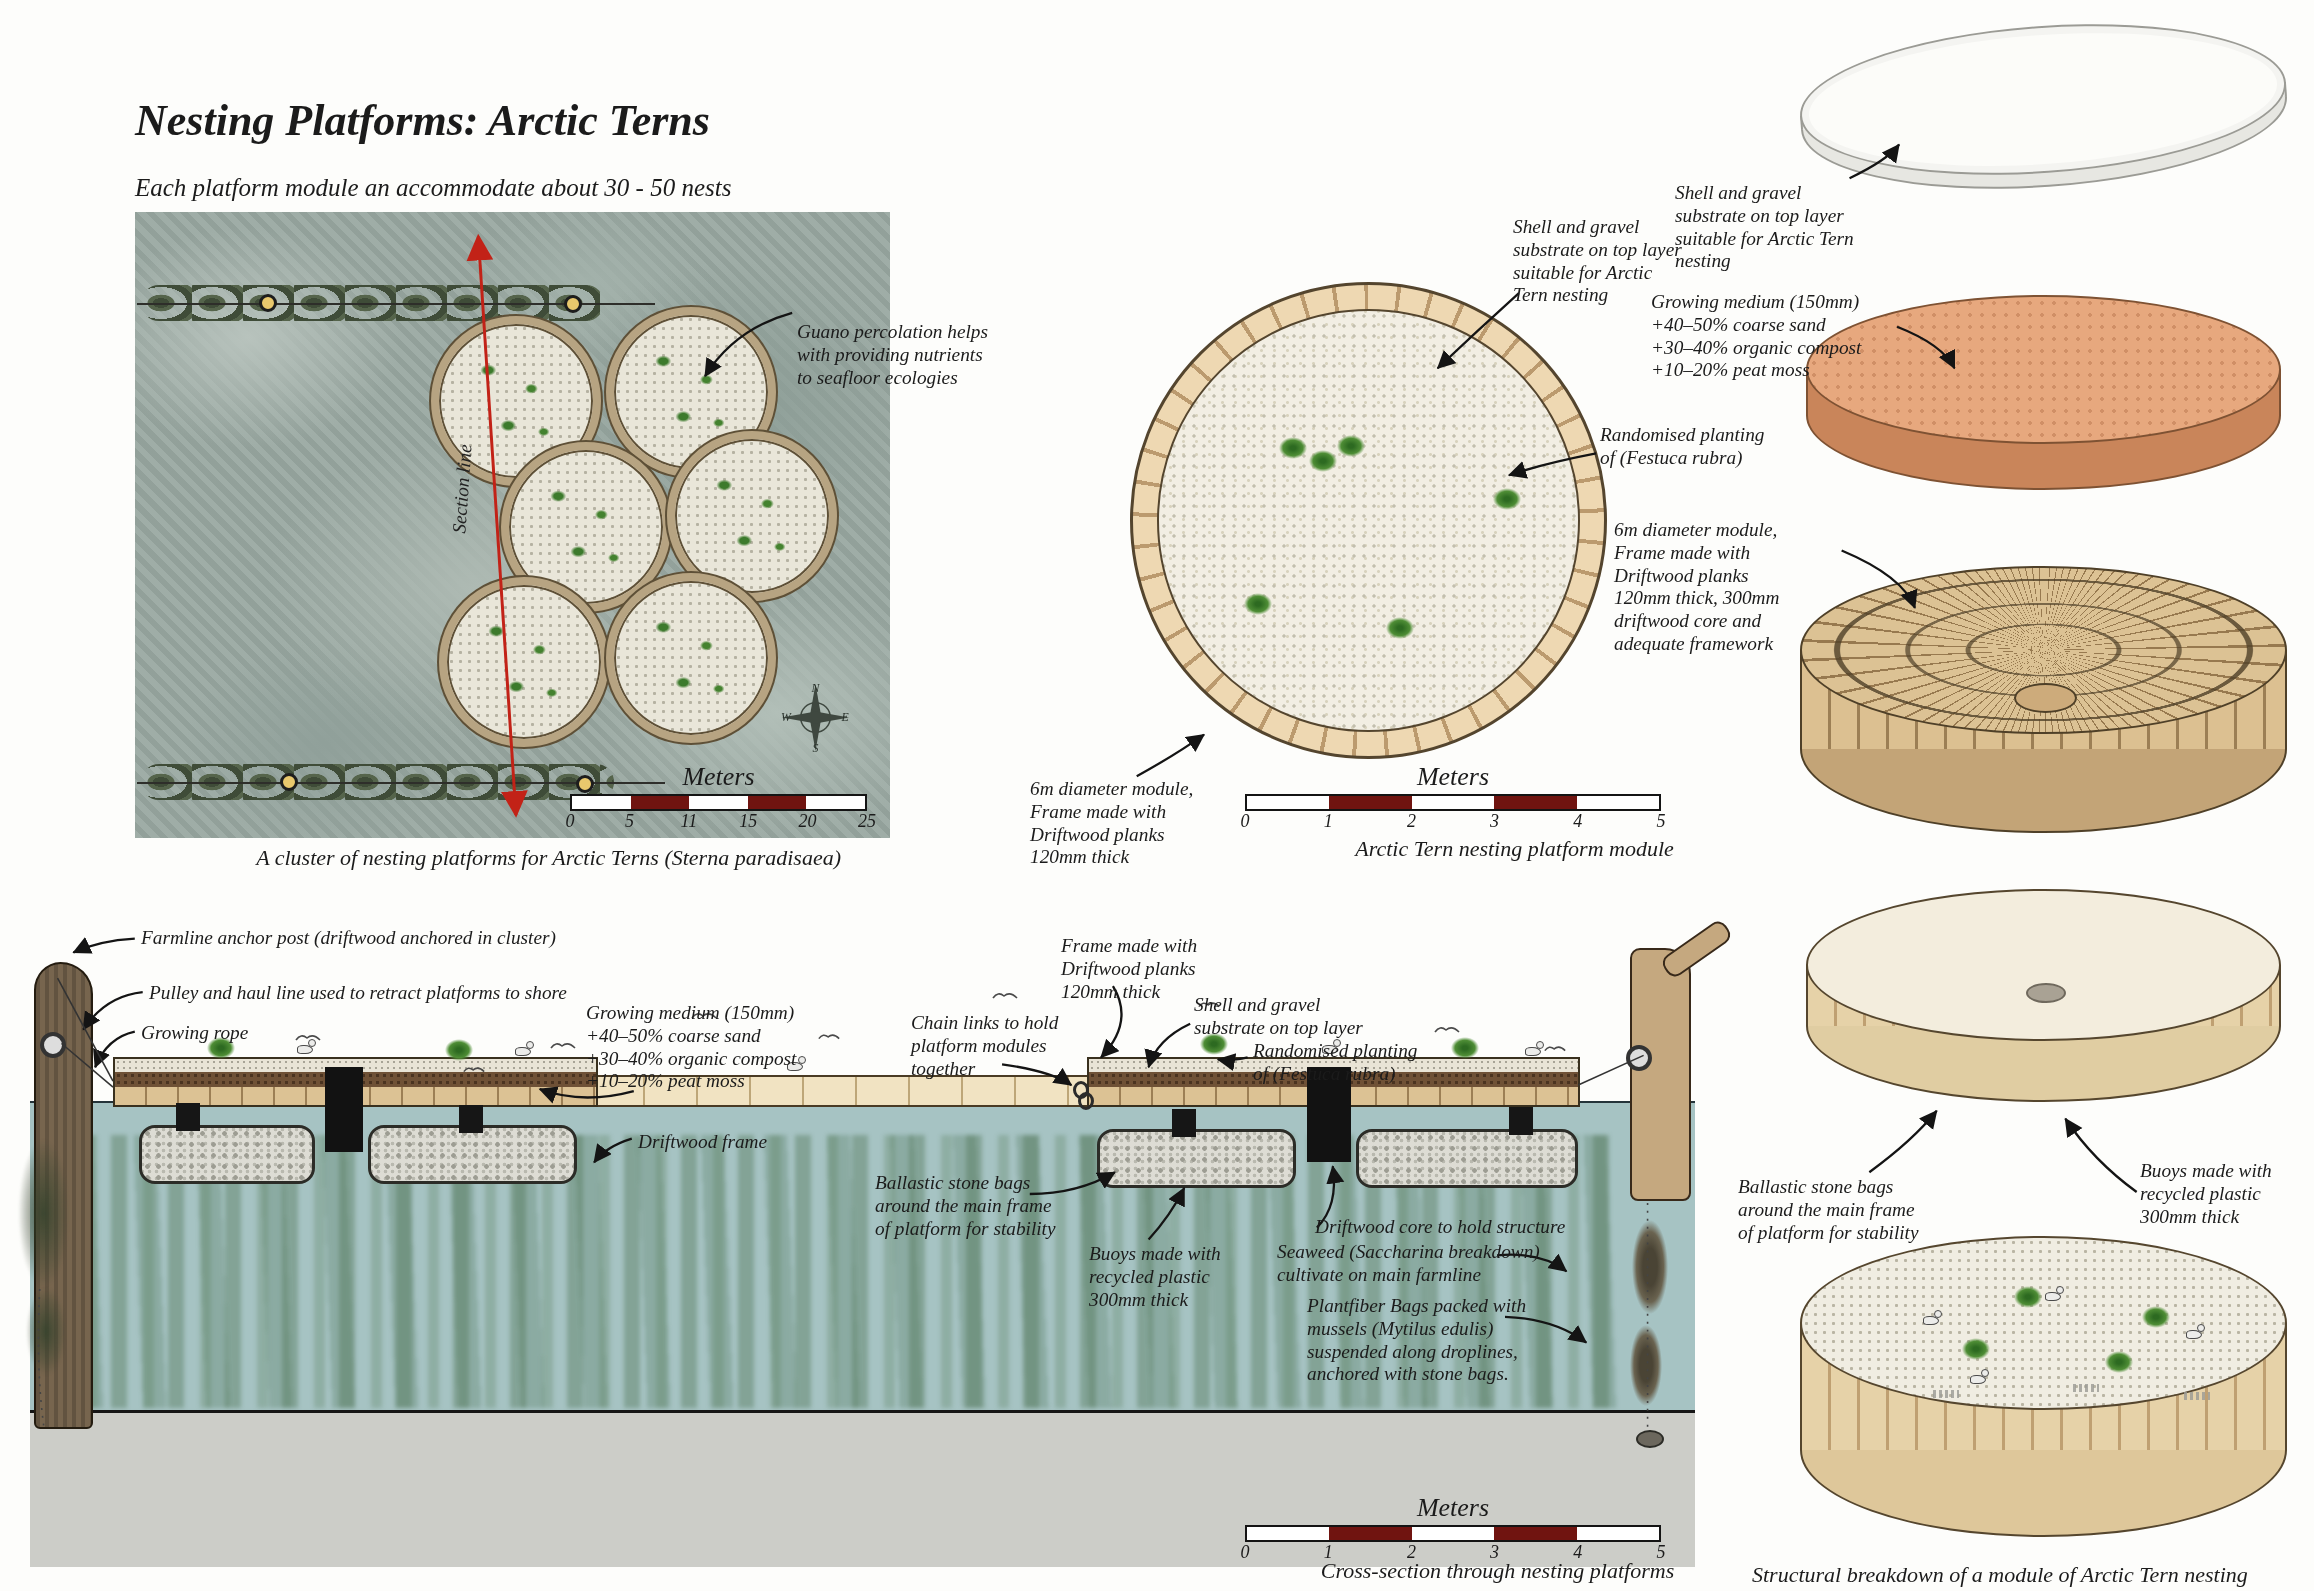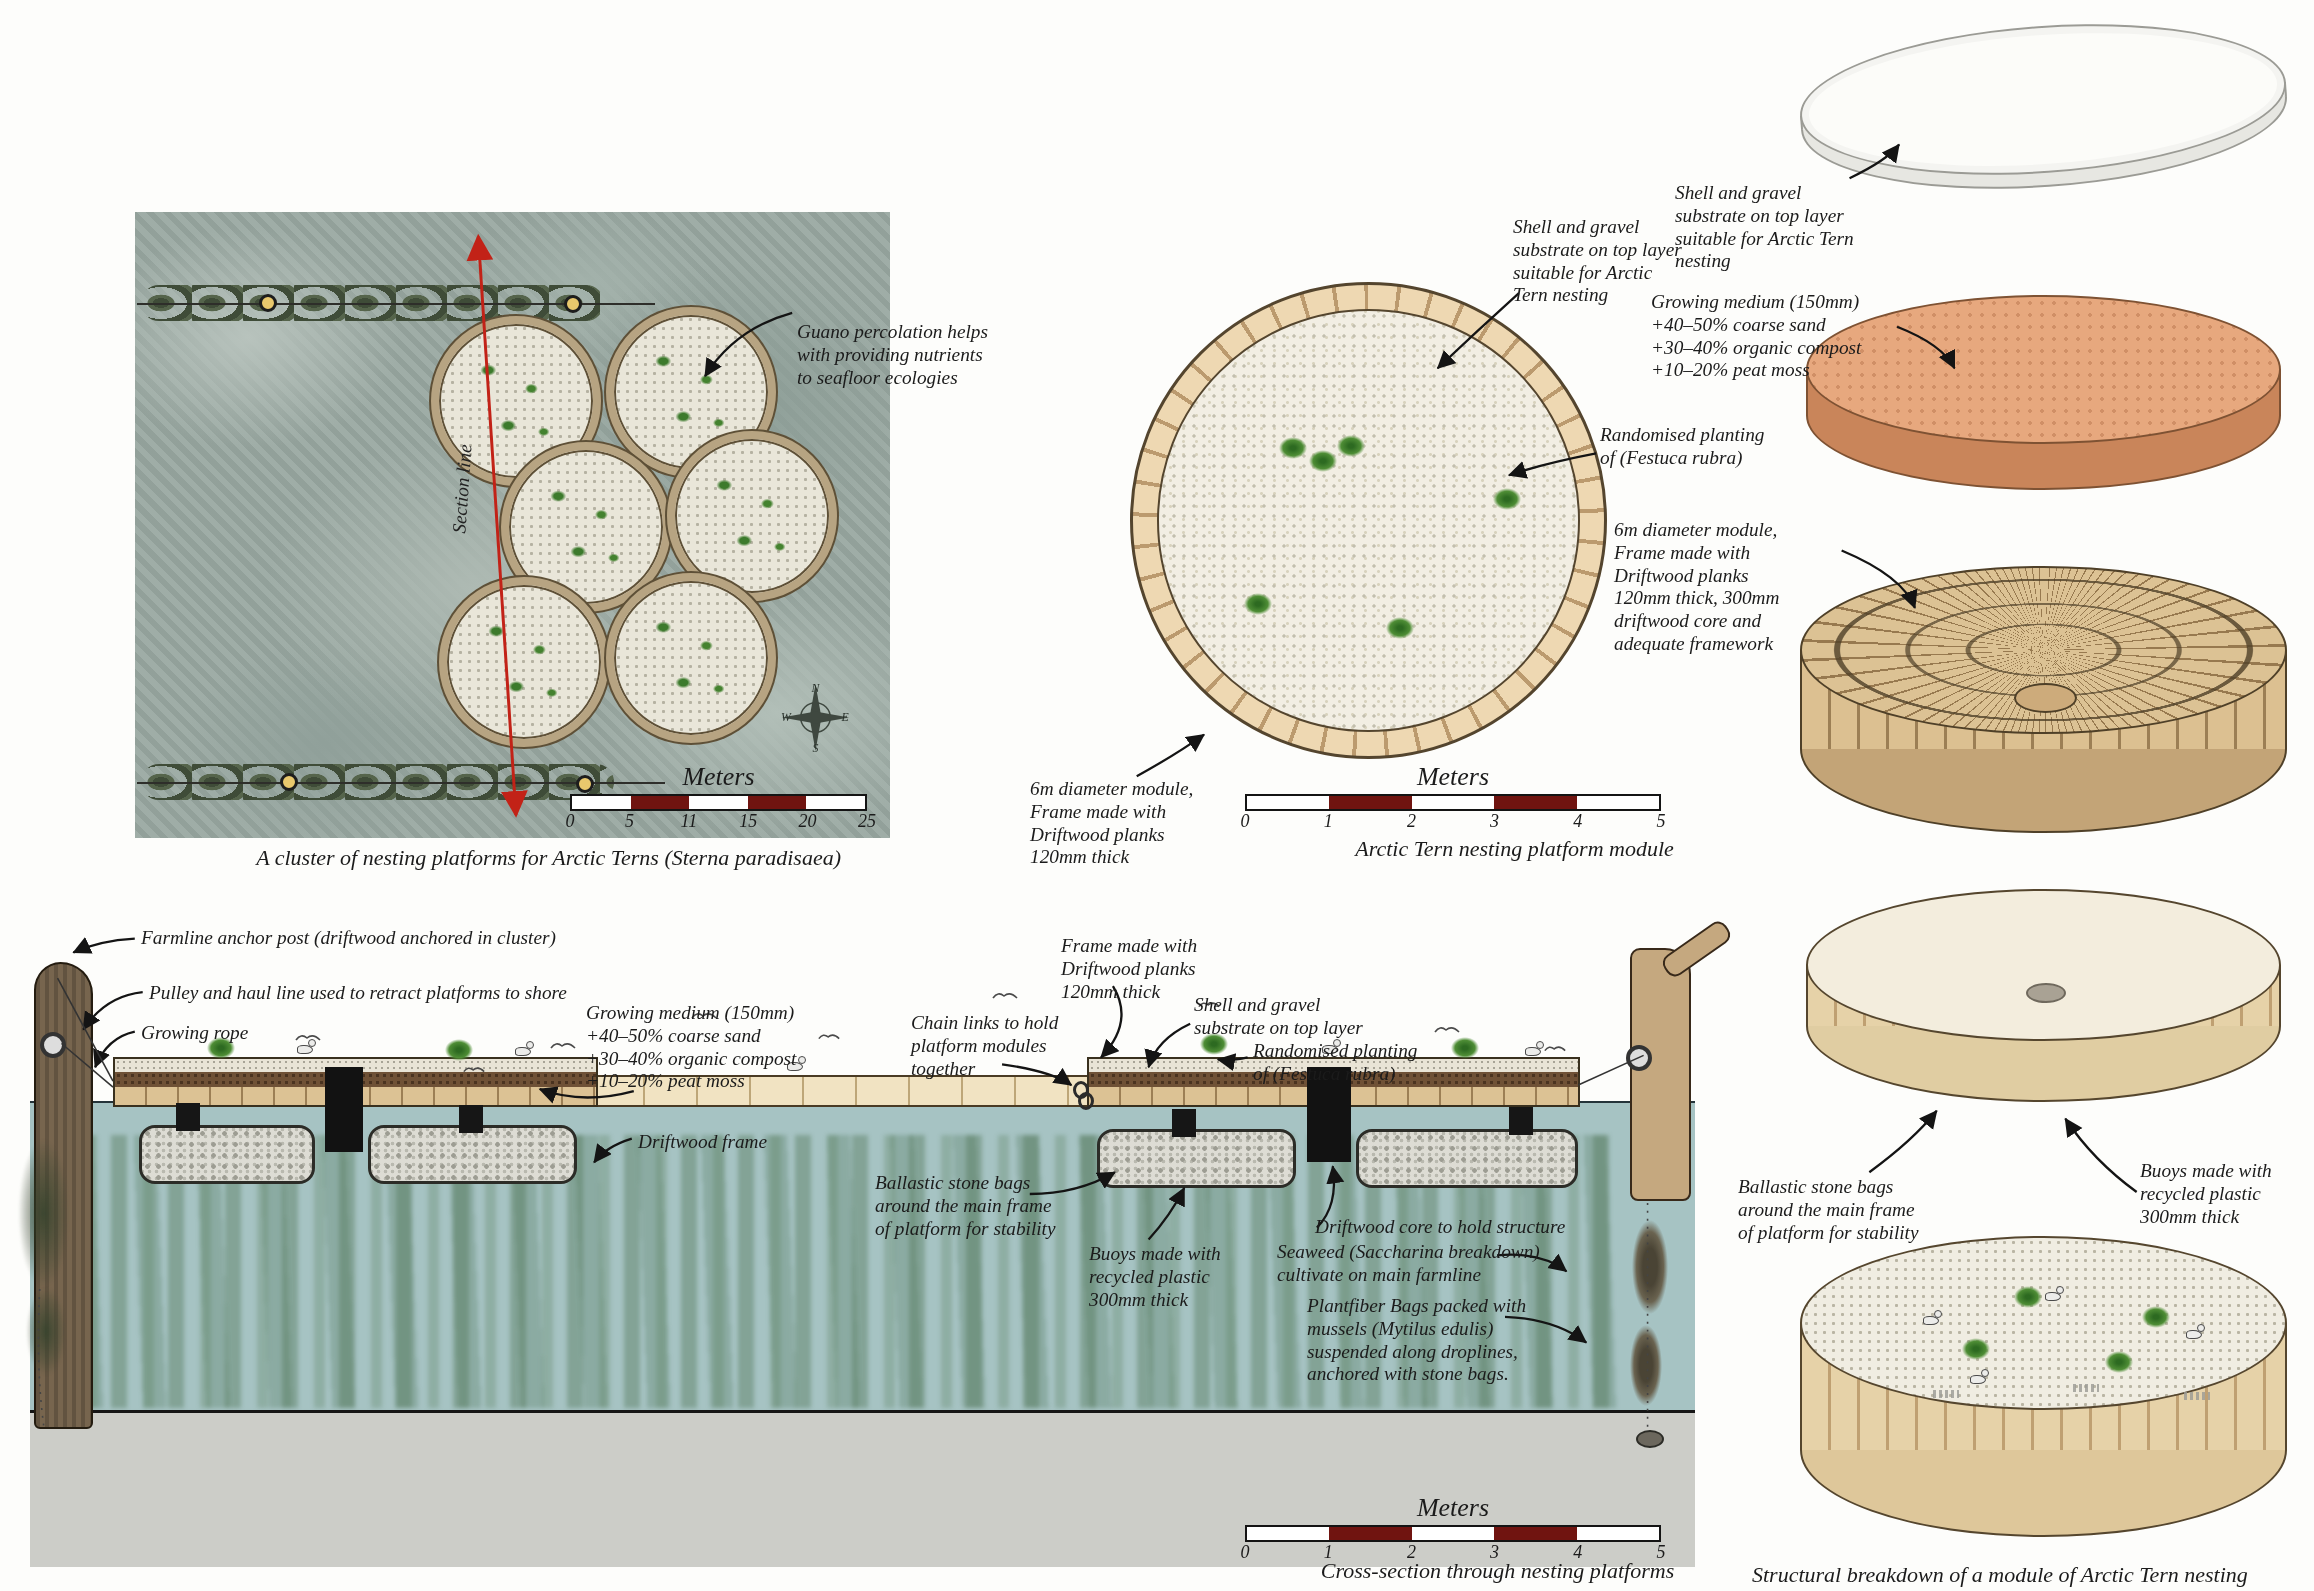--- a/index.html
+++ b/index.html
@@ -136,20 +136,22 @@
     border:1.5px solid #4a4a4a;border-radius:50% 70% 60% 40%;}
   .sbird::after{content:"";position:absolute;left:11px;top:1px;width:6px;height:6px;background:#ececea;
     border:1.5px solid #4a4a4a;border-radius:50%;}
   .overlay{position:absolute;left:0;top:0;z-index:5;pointer-events:none;}
 </style>
 </head>
 <body>
 
 <div class="canvas">
 
+  <div class="title">Nesting Platforms: Arctic Terns</div>
+  <div class="subtitle">Each platform module an accommodate about 30 - 50 nests</div>
 
   <div class="plan-photo"></div>
   <div class="farmline" style="left:141px;top:285px;width:463px;"></div>
   <div class="farmline" style="left:141px;top:764px;width:473px;"></div>
   <div class="fpost" style="left:259px;top:294px;"></div>
   <div class="fpost" style="left:564px;top:295px;"></div>
   <div class="fpost" style="left:280px;top:773px;"></div>
   <div class="fpost" style="left:576px;top:775px;"></div>
   <div class="plan-circle" style="left:431px;top:316px;"></div>
   <div class="plan-circle" style="left:606px;top:307px;"></div>

